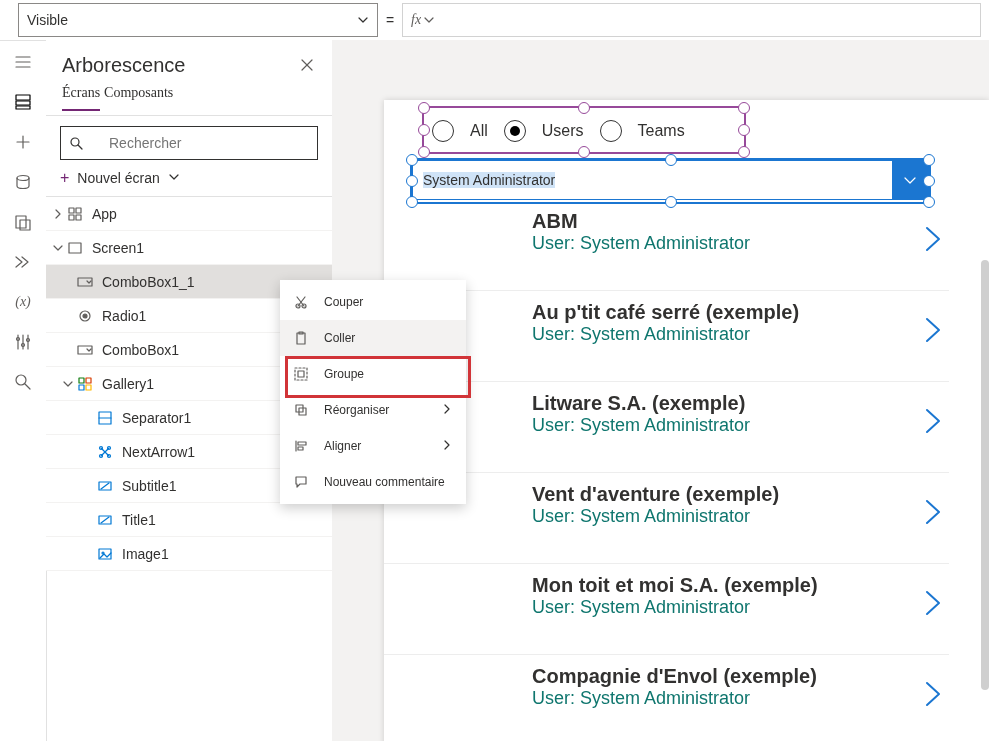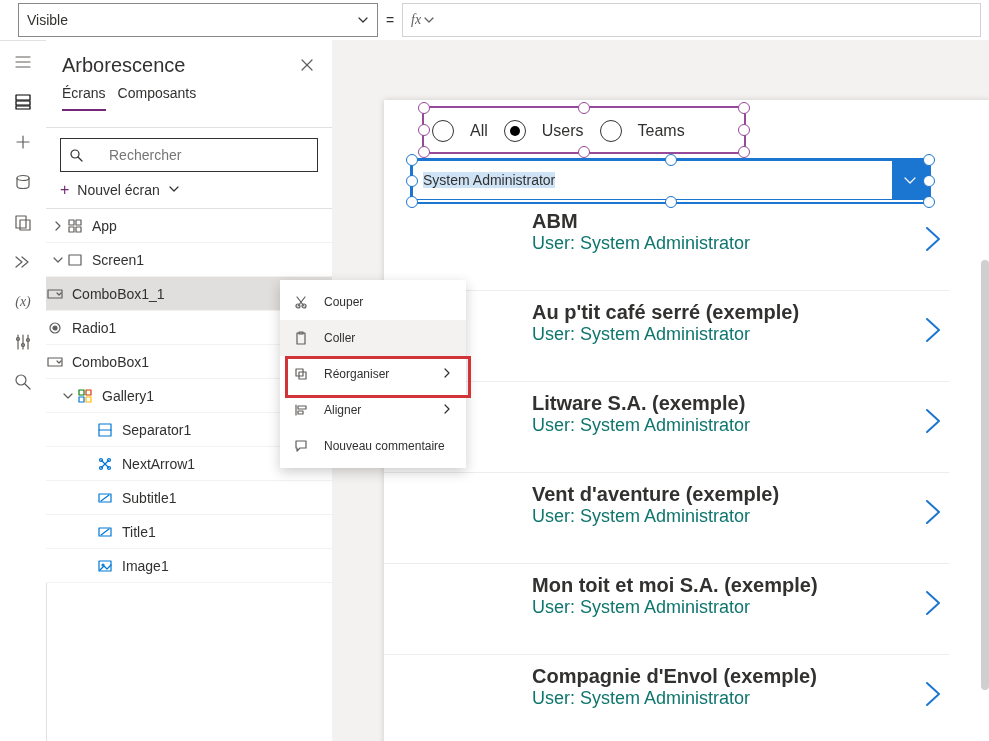--- a/index.html
+++ b/index.html
@@ -17,35 +17,35 @@
   
   .rail { position:absolute; left:0; top:40px; bottom:0; width:46px; border-right:1px solid #e1e1e1; display:flex; flex-direction:column; align-items:center; padding-top:12px; gap:20px; }
   .rail .rail-item { width:20px; height:20px; display:flex; align-items:center; justify-content:center; color:#605e5c; }
   .rail .rail-item.active { color:#000; }
 
   
   .tree { position:absolute; left:46px; top:40px; width:286px; border-right:1px solid #e1e1e1; background:#fff; }
   .tree-header { display:flex; align-items:center; justify-content:space-between; padding:14px 16px 0 16px; }
   .tree-title { font-size:20px; font-weight:400; }
   .tree-close { width:16px; height:16px; color:#605e5c; cursor:pointer; }
-  .tree-tabs { display:flex; gap:12px; padding:8px 16px 16px 16px; border-bottom:1px solid #e1e1e1; }
+  .tree-tabs { display:flex; gap:4px; padding:8px 16px 4px 16px; border-bottom:1px solid #e1e1e1;font-family:Liberation Serif, serif; }
   .tree-tab { padding-bottom:8px; cursor:pointer; }
   .tree-tab.active { border-bottom:2px solid #742774; color:#323130; }
   .tree-search { margin:10px 14px 0 14px; height:32px; border:1px solid #323130; display:flex; align-items:center; padding:0 8px; gap:24px; }
   .tree-search input { border:0; outline:0; flex:1; font-size:14px; }
   .new-screen { display:flex; align-items:center; gap:8px; height:36px; padding:0 14px; border-bottom:1px solid #e1e1e1; color:#323130; cursor:pointer; }
   .new-screen .plus { color:#742774; font-size:16px; }
   .chev-small svg { width:12px; height:12px; }
 
   .tree-list { }
   .tree-row { display:flex; align-items:center; height:33px; padding-right:10px; cursor:pointer; border-bottom:1px solid #f3f2f1; position:relative; }
   .tree-row .expander { width:16px; display:flex; justify-content:center; color:#605e5c; }
   .tree-row.level0 { padding-left:4px; }
   .tree-row.level1 { padding-left:4px; }
-  .tree-row.level2 { }
+  .tree-row.level2 { padding-left:30px; }
   .tree-row.level3 { padding-left:50px; }
   .tree-row .ticon { width:18px; margin-right:8px; display:flex; align-items:center; justify-content:center; color:#605e5c; }
   .tree-row.selected { background:#e1dfdd; }
   .tree-row .more { position:absolute; right:8px; color:#605e5c; }
   .row-label { white-space:nowrap; }
 
   
   .canvas-wrap { position:absolute; left:332px; right:0; top:40px; bottom:0; background:#f3f2f1; overflow:hidden; }
   .canvas { position:absolute; left:52px; top:60px; width:605px; background:#fff; box-shadow:0 0 6px rgba(0,0,0,.15); height:660px; }
   .scrollbar { position:absolute; right:0; top:160px; width:8px; height:430px; background:#cfcfcf; border-radius:4px; }
@@ -437,20 +437,29 @@
           <svg width="14" height="14" viewBox="0 0 14 14">
             <rect x="3" y="2" width="8" height="11"></rect>
             <rect x="5" y="1" width="4" height="2"></rect>
           </svg>
         </span>
     <span>Coller</span>
   </div>
   <div class="ctx-item">
     <span class="ctx-icon">
           <svg width="14" height="14" viewBox="0 0 14 14">
+            <rect x="1" y="1" width="12" height="12" stroke-dasharray="2 2"></rect>
+            <rect x="4" y="4" width="6" height="6"></rect>
+          </svg>
+        </span>
+    <span>Groupe</span>
+  </div>
+  <div class="ctx-item">
+    <span class="ctx-icon">
+          <svg width="14" height="14" viewBox="0 0 14 14">
             <rect x="2" y="2" width="7" height="7"></rect>
             <rect x="5" y="5" width="7" height="7"></rect>
           </svg>
         </span>
     <span>Réorganiser</span>
     <span class="ctx-sub"><svg width="10" height="10" viewBox="0 0 10 10">
             <polyline points="3,1 7,5 3,9"></polyline>
           </svg></span>
   </div>
   <div class="ctx-item">

